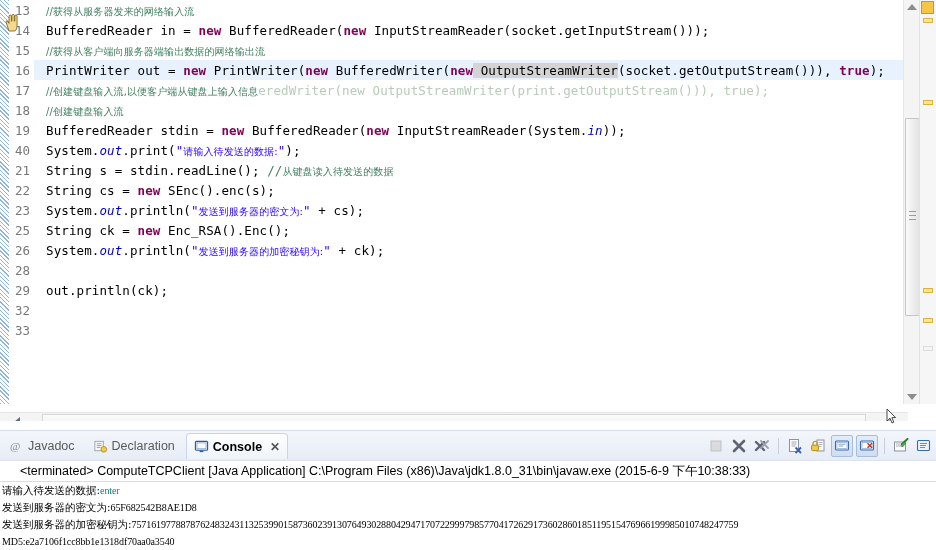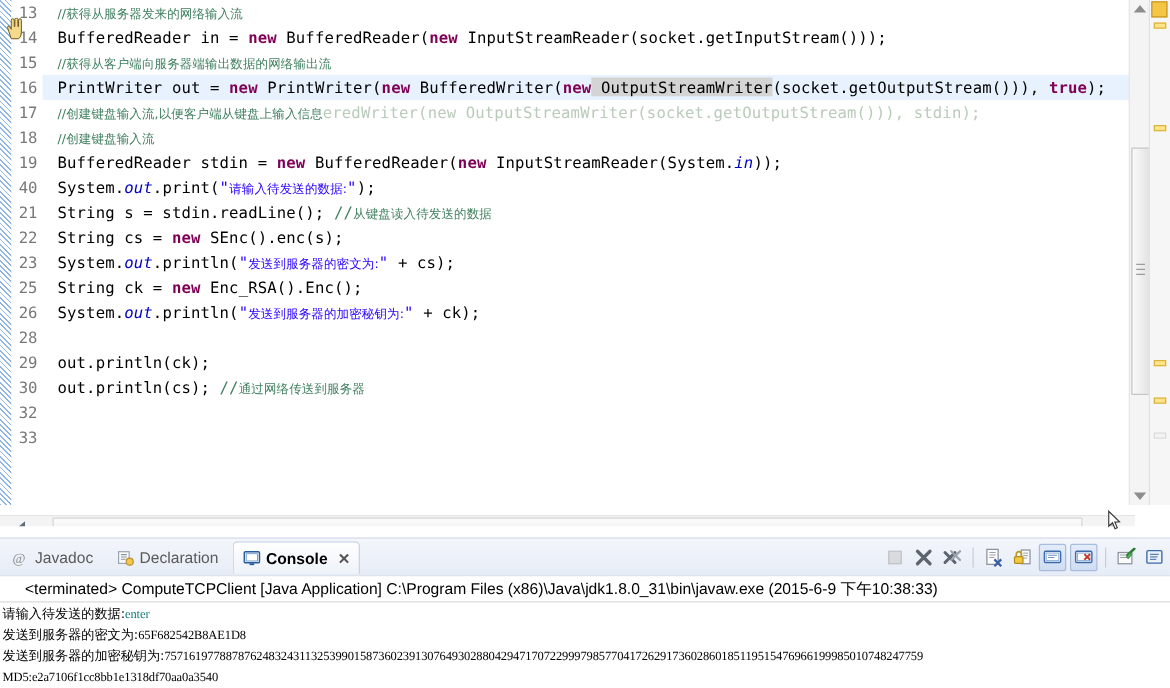--- a/index.html
+++ b/index.html
@@ -282,32 +282,31 @@
 
   <div class="editor">
 
     <div class="editor-body">
       <div class="chgbar"></div>
       <div id="code-lines">
           <div class="code-row"><span class="gutter-num">13</span><span class="code-text"><span>            </span><span class="cmtz">//获得从服务器发来的网络输入流</span></span></div>
           <div class="code-row"><span class="gutter-num">14</span><span class="code-text"><span>            </span><span>BufferedReader in = </span><span class="kw">new</span><span> BufferedReader(</span><span class="kw">new</span><span> InputStreamReader(socket.getInputStream()));</span></span></div>
           <div class="code-row"><span class="gutter-num">15</span><span class="code-text"><span>            </span><span class="cmtz">//获得从客户端向服务器端输出数据的网络输出流</span></span></div>
           <div class="code-row hl"><span class="gutter-num">16</span><span class="code-text"><span>            </span><span>PrintWriter out = </span><span class="kw">new</span><span> PrintWriter(</span><span class="kw">new</span><span> BufferedWriter(</span><span class="kw">new</span><span class="occ"> OutputStreamWriter</span><span>(socket.getOutputStream())), </span><span class="kw">true</span><span>);</span></span></div>
-          <div class="code-row"><span class="gutter-num">17</span><span class="code-text"><span>            </span><span class="cmtz">//创建键盘输入流,以便客户端从键盘上输入信息</span><span class="ghost">eredWriter(new OutputStreamWriter(socket.getOutputStream())), stdin);</span></span></div>
+          <div class="code-row"><span class="gutter-num">17</span><span class="code-text"><span>            </span><span class="cmtz">//创建键盘输入流,以便客户端从键盘上输入信息</span><span class="ghost">eredWriter(new OutputStreamWriter(print.getOutputStream())), true);</span></span></div>
           <div class="code-row"><span class="gutter-num">18</span><span class="code-text"><span>            </span><span class="cmtz">//创建键盘输入流</span></span></div>
           <div class="code-row"><span class="gutter-num">19</span><span class="code-text"><span>            </span><span>BufferedReader stdin = </span><span class="kw">new</span><span> BufferedReader(</span><span class="kw">new</span><span> InputStreamReader(System.</span><span class="fld">in</span><span>));</span></span></div>
           <div class="code-row"><span class="gutter-num">40</span><span class="code-text"><span>            </span><span>System.</span><span class="fld">out</span><span>.print(</span><span class="str">"</span><span class="strz">请输入待发送的数据:</span><span class="str">"</span><span>);</span></span></div>
           <div class="code-row"><span class="gutter-num">21</span><span class="code-text"><span>            </span><span>String s = stdin.readLine(); </span><span class="cmt">//</span><span class="cmtz">从键盘读入待发送的数据</span></span></div>
           <div class="code-row"><span class="gutter-num">22</span><span class="code-text"><span>            </span><span>String cs = </span><span class="kw">new</span><span> SEnc().enc(s);</span></span></div>
           <div class="code-row"><span class="gutter-num">23</span><span class="code-text"><span>            </span><span>System.</span><span class="fld">out</span><span>.println(</span><span class="str">"</span><span class="strz">发送到服务器的密文为:</span><span class="str">"</span><span> + cs);</span></span></div>
           <div class="code-row"><span class="gutter-num">25</span><span class="code-text"><span>            </span><span>String ck = </span><span class="kw">new</span><span> Enc_RSA().Enc();</span></span></div>
           <div class="code-row"><span class="gutter-num">26</span><span class="code-text"><span>            </span><span>System.</span><span class="fld">out</span><span>.println(</span><span class="str">"</span><span class="strz">发送到服务器的加密秘钥为:</span><span class="str">"</span><span> + ck);</span></span></div>
           <div class="code-row"><span class="gutter-num">28</span><span class="code-text"><span>            </span></span></div>
           <div class="code-row"><span class="gutter-num">29</span><span class="code-text"><span>            </span><span>out.println(ck);</span></span></div>
-          <div class="code-row"><span class="gutter-num">30</span><span class="code-text"><span>            </span><span>out.println(cs);   </span><span class="cmt">//</span><span class="cmtz">通过网络传送到服务器</span></span></div>
           <div class="code-row"><span class="gutter-num">32</span><span class="code-text"><span>            </span></span></div>
           <div class="code-row"><span class="gutter-num">33</span><span class="code-text"><span>            </span></span></div>
         </div>
 
       <div class="hand-cursor">
         <svg viewBox="0 0 16 18" width="16" height="18">
           <path d="M5 17 L3 11 L2 8 Q2 6.5 3.4 7 L5 9.4 L5 2.3 Q5 1 6.2 1 Q7.4 1 7.4 2.3 L7.4 7.2 L7.9 7.2 L7.9 1.6 Q7.9 0.4 9.1 0.4 Q10.3 0.4 10.3 1.6 L10.3 7.2 L10.8 7.2 L10.8 2.2 Q10.8 1 12 1 Q13.1 1 13.1 2.2 L13.1 12 Q13.1 15.4 11 17 Z" fill="#f6d98a" stroke="#6d5a22" stroke-width="0.8"></path>
         </svg>
       </div>
     </div>

